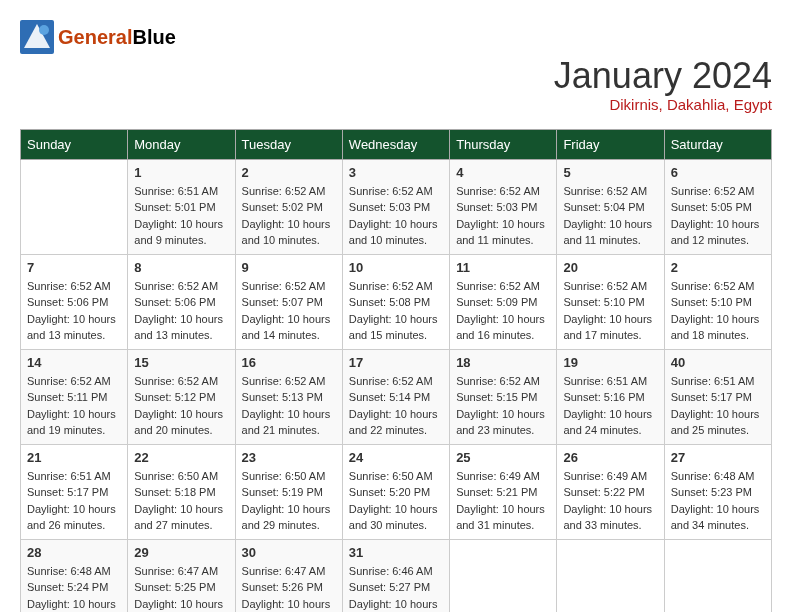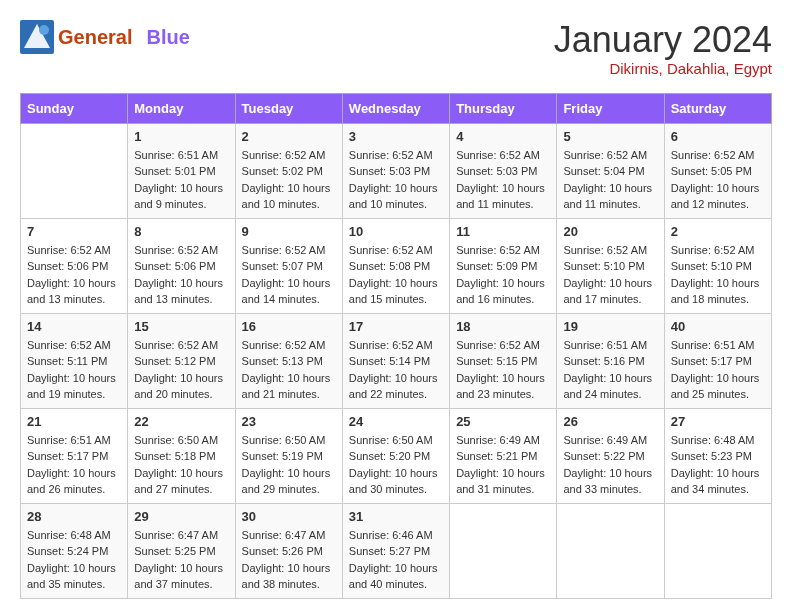--- a/index.html
+++ b/index.html
@@ -21,41 +21,42 @@
       flex-direction: column;
       align-items: flex-start;
     }
     .logo-wrapper {
       display: flex;
       align-items: center;
       gap: 4px;
     }
     .title-section {
       text-align: right;
+      margin-top: 36px;
     }
     .month-title {
       font-size: 36px;
       font-weight: normal;
       color: #333;
       line-height: 1.1;
     }
     .location {
       font-size: 15px;
       color: #b91c1c;
     }
     table {
       width: 100%;
       border-collapse: collapse;
       table-layout: fixed;
     }
     thead tr th {
-      background-color: #8b5cf6;
+      background-color: #14532d;
       color: #fff;
       font-size: 13px;
-      font-weight: bold;
+      font-weight: normal;
       padding: 7px 6px;
       text-align: left;
       border: 1px solid #aaa;
     }
     tbody tr td {
       vertical-align: top;
       border: 1px solid #ccc;
       padding: 5px 6px;
       font-size: 11px;
       color: #333;
@@ -86,21 +87,21 @@
 <div class="header">
   <div class="logo">
     <div class="logo-wrapper">
       <svg width="34" height="34" viewBox="0 0 34 34">
         <rect x="0" y="0" width="34" height="34" fill="#2e6db4" rx="2"></rect>
         <polygon points="17,4 30,28 4,28" fill="white" opacity="0.9"></polygon>
         <circle cx="24" cy="10" r="5" fill="#5ba3e0"></circle>
       </svg>
       <div>
         <div style="font-size:20px; font-weight:bold; line-height:1.1;">
-          <span style="color:#c2410c;">General</span><span style="color:#8b5cf6;padding-left:14px;">Blue</span>
+          <span style="color:#c2410c;">General</span><span style="color:#000000;">Blue</span>
         </div>
       </div>
     </div>
   </div>
   <div class="title-section">
     <div class="month-title">January 2024</div>
     <div class="location">Dikirnis, Dakahlia, Egypt</div>
   </div>
 </div>
 

